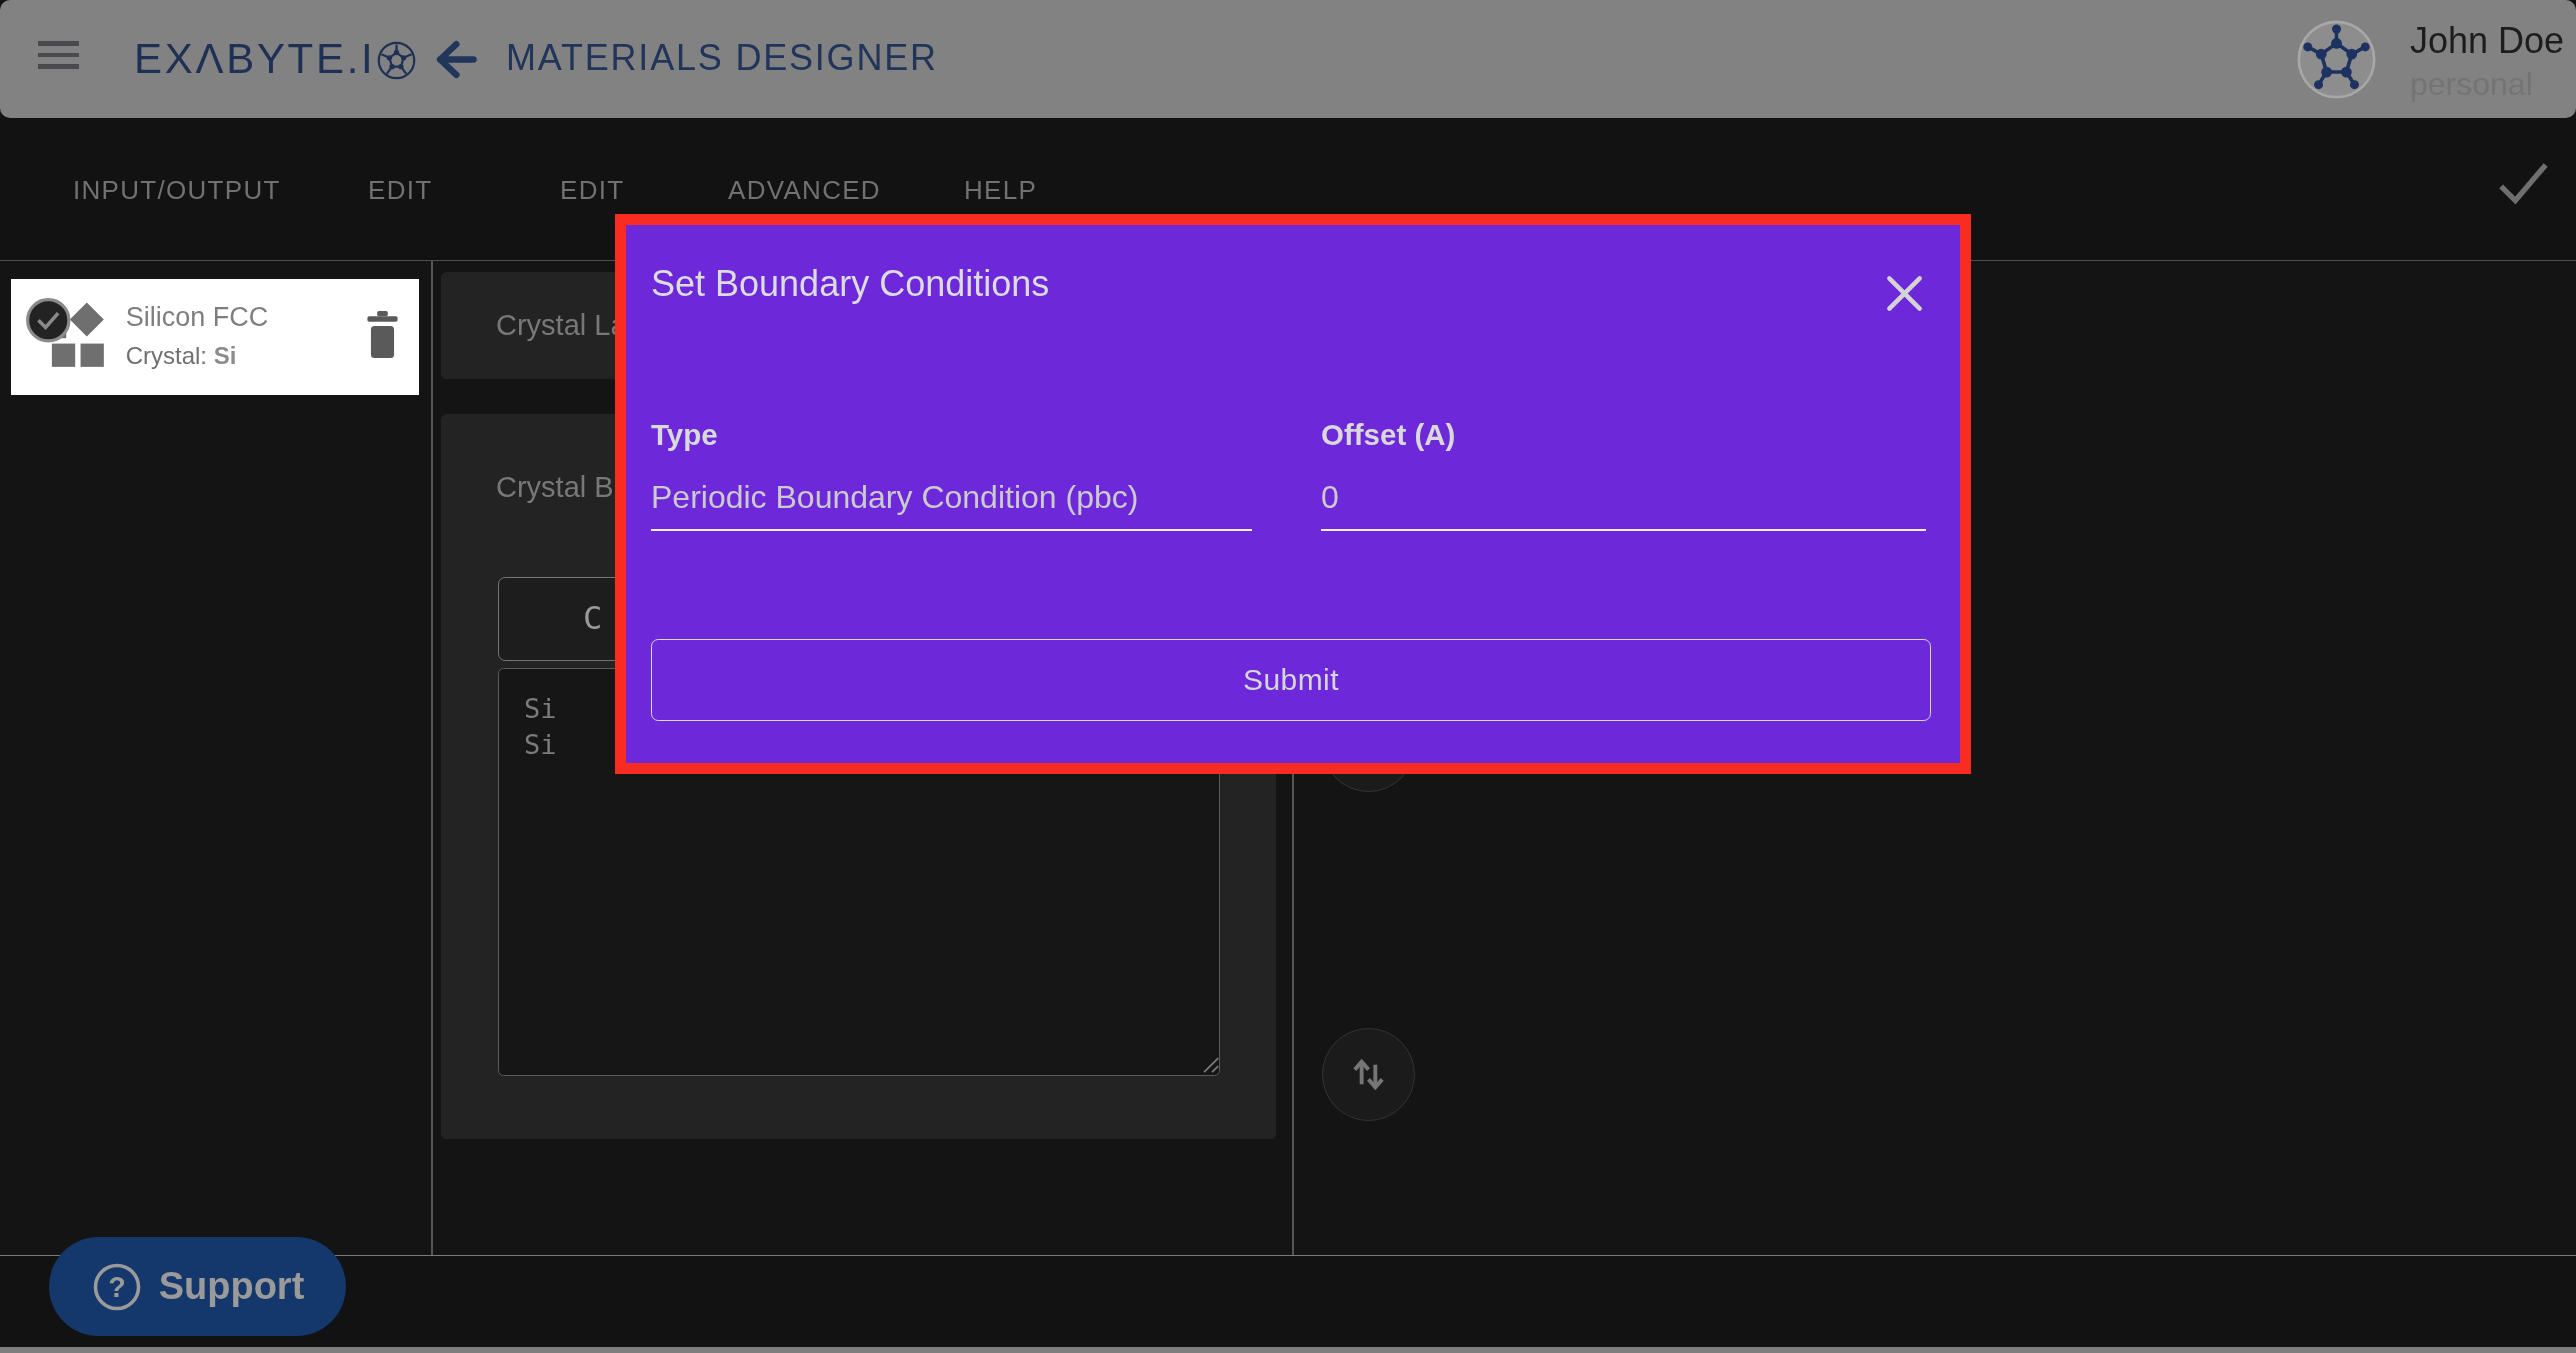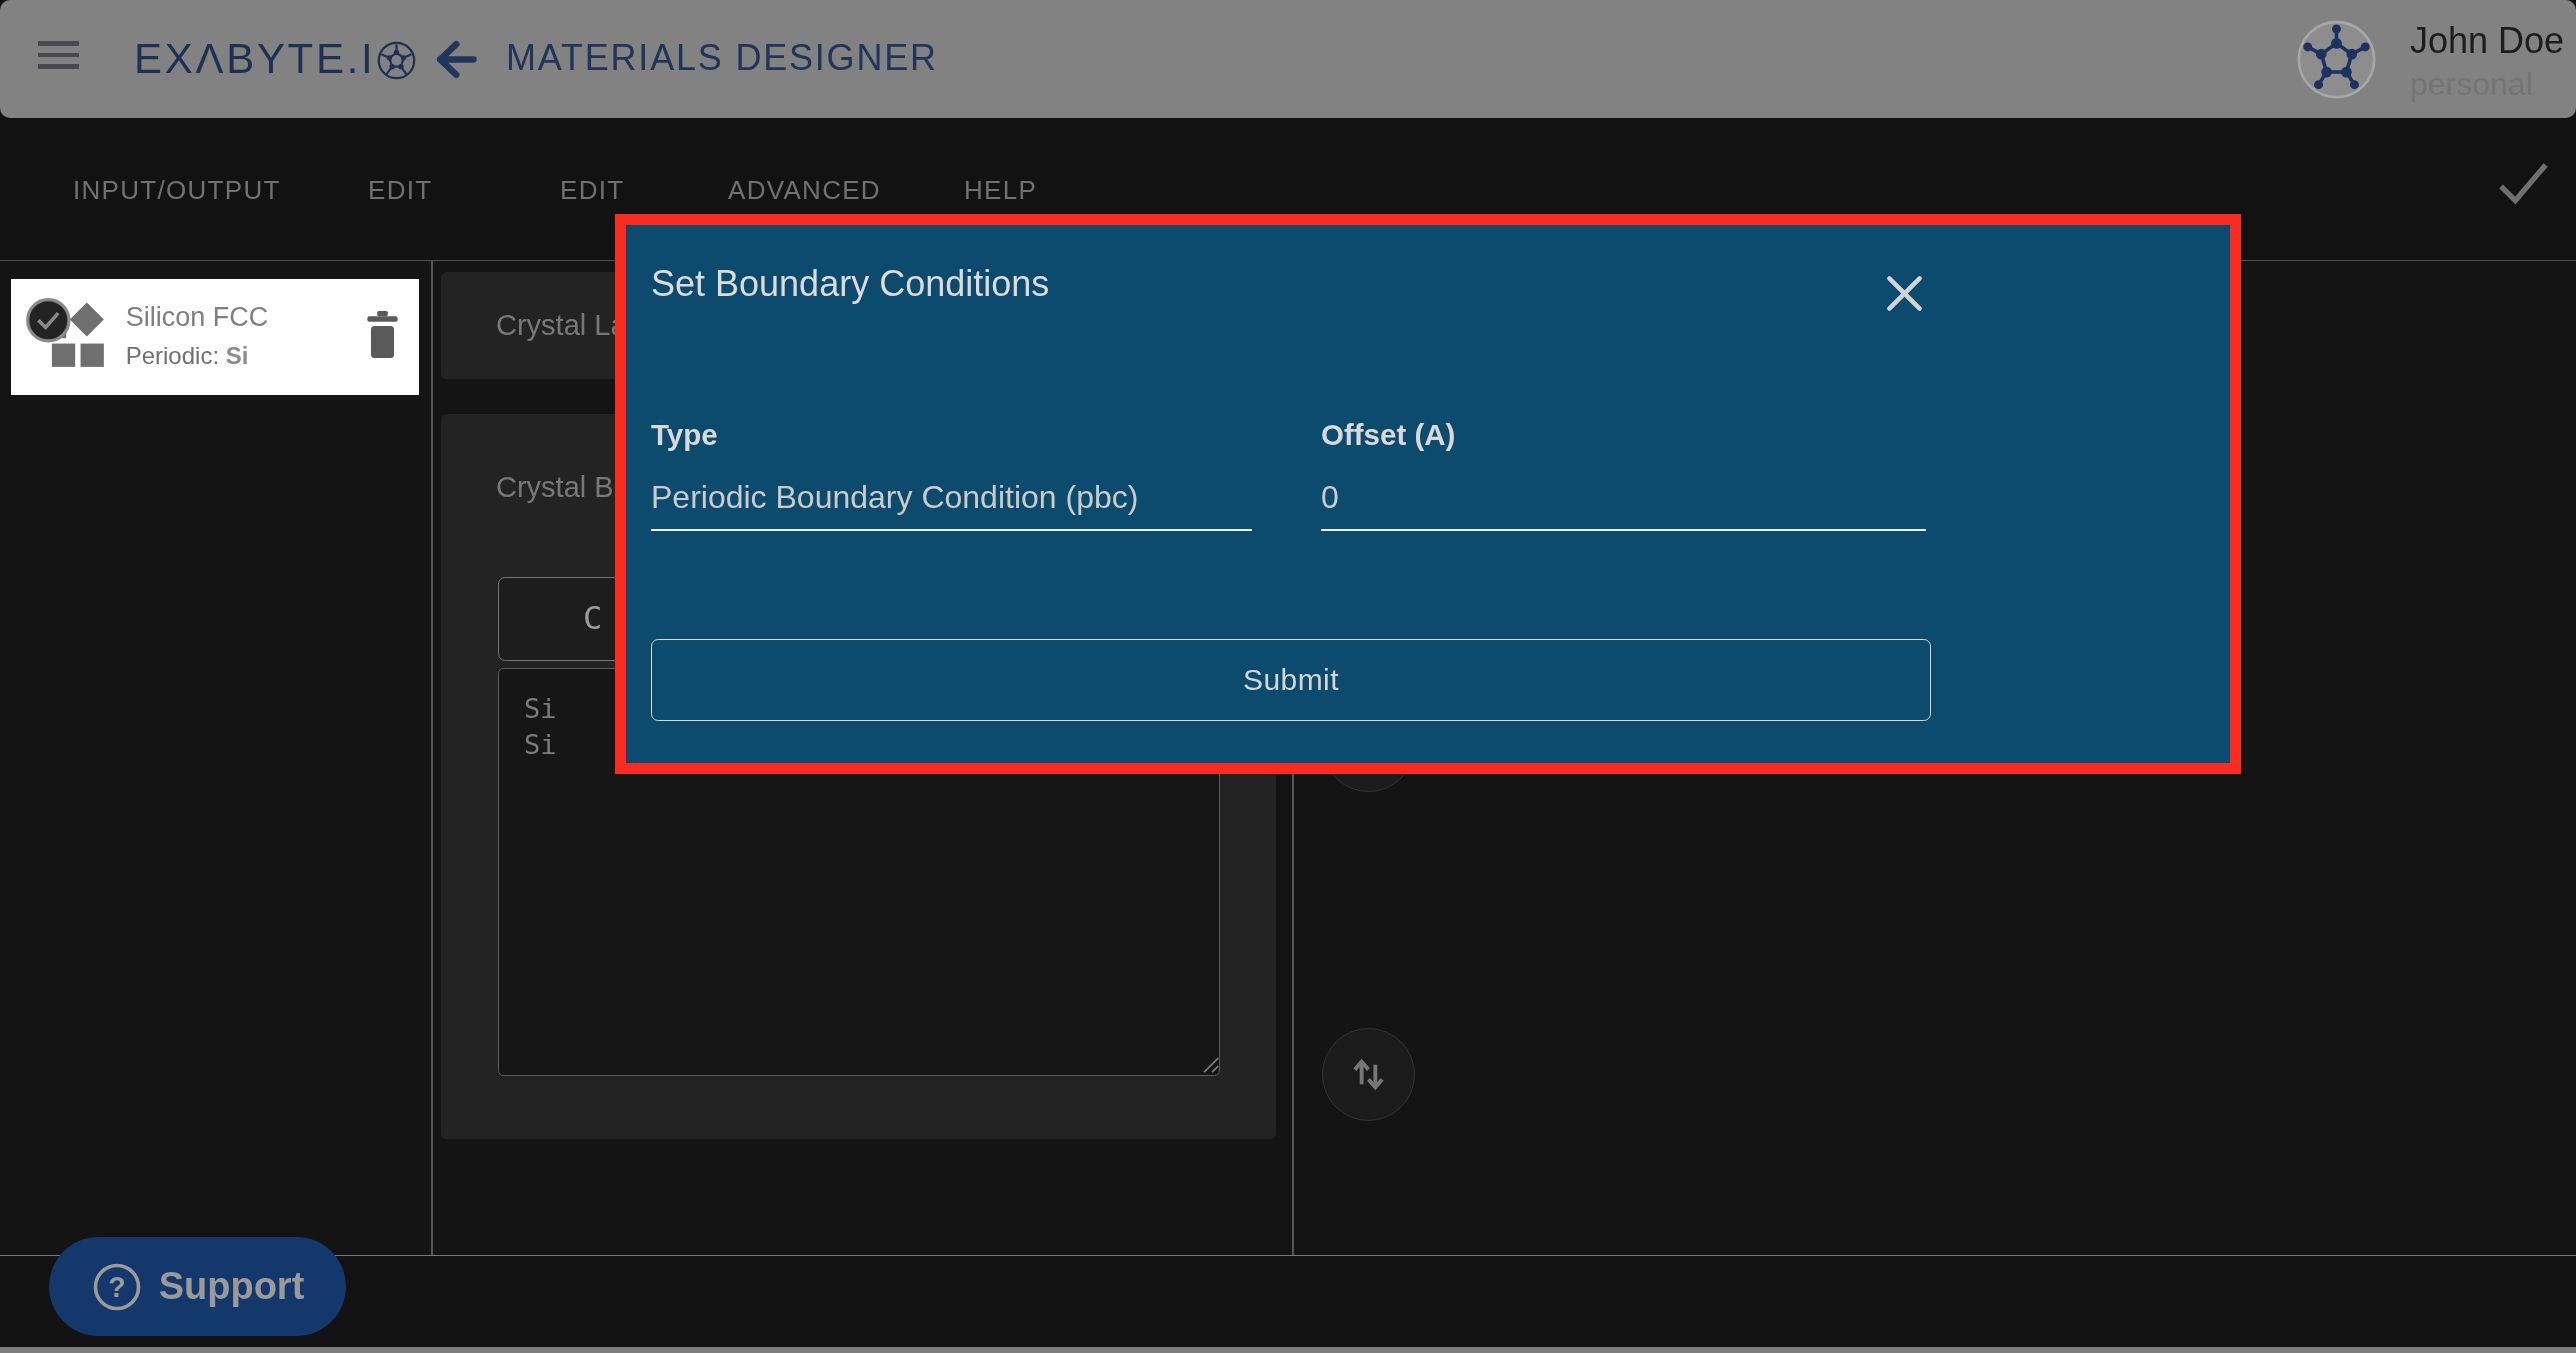--- a/index.html
+++ b/index.html
@@ -59,22 +59,22 @@
   .circle-swap{left:1322px;top:1028px;}
 
   
   .bottombar{left:0;top:1255px;width:2576px;height:98px;background:#121212;border-top:1.8px solid #7a7a7a;box-sizing:border-box;}
   .bottom-strip{left:0;top:1347px;width:2576px;height:6.3px;background:#7e7e7e;z-index:30;}
   .support-btn{left:49px;top:1237px;width:297px;height:99px;border-radius:52px;background:#14386b;
                display:flex;align-items:center;justify-content:center;gap:16px;cursor:pointer;z-index:5;}
   .support-label{font-size:38px;font-weight:700;color:#9a9a9a;}
 
   
-  .modal{left:615px;top:214px;width:1626px;height:560px;box-sizing:border-box;border:11.6px solid #f92c21;
-         background:#0c4a6e;z-index:10;}
+  .modal{left:615px;top:214px;width:1356px;height:560px;box-sizing:border-box;border:11.6px solid #f92c21;
+         background:#6d28d9;z-index:10;}
   .modal-title{left:25px;top:38px;font-size:36px;font-weight:500;color:#dcdcdc;}
   .modal-close{left:1258px;top:48px;width:41px;height:41px;cursor:pointer;}
   .field-label{top:193px;font-size:29.5px;font-weight:700;color:#d9d9d9;}
   .field-value{top:254px;font-size:32px;color:#cbcbcb;background:transparent;border:none;outline:none;
                font-family:"Liberation Sans",sans-serif;padding:0;}
   .field-underline{top:304px;height:1.8px;background:#efefef;}
   .col1{left:25px;}
   .col2{left:695px;}
   .u1{width:601px;}
   .u2{width:605px;}
@@ -157,21 +157,21 @@
     <svg class="abs material-icon" viewBox="0 0 96 96">
       <polygon points="69,6 88,25 69,44 50,25" fill="#6f6f6f"></polygon>
       <rect x="30" y="24" width="16" height="22" fill="#6f6f6f"></rect>
       <rect x="30" y="52" width="26" height="26" fill="#6f6f6f"></rect>
       <rect x="62" y="52" width="26" height="26" fill="#6f6f6f"></rect>
       <circle cx="26" cy="26" r="23" fill="#232323" stroke="#8a8a8a" stroke-width="3.5"></circle>
       <polyline points="15,26 23,34 37,18" fill="none" stroke="#8a8a8a" stroke-width="4"></polyline>
     </svg>
     <div class="abs material-title">Silicon FCC</div>
     <div class="abs material-formula">
-      <span>Periodic: </span><b>Si</b>
+      <span>Crystal: </span><b>Si</b>
     </div>
     <svg class="abs trash-btn" viewBox="0 0 46 54">
       <rect x="17" y="0" width="12" height="6" rx="2" fill="#5a5a5a"></rect>
       <rect x="6" y="6" width="34" height="6" rx="2" fill="#5a5a5a"></rect>
       <rect x="10" y="17" width="26" height="36" rx="4" fill="#5a5a5a"></rect>
     </svg>
   </div>
 
   <div class="abs card card-lattice">
     <div class="abs card-title">Crystal Lattice</div>

